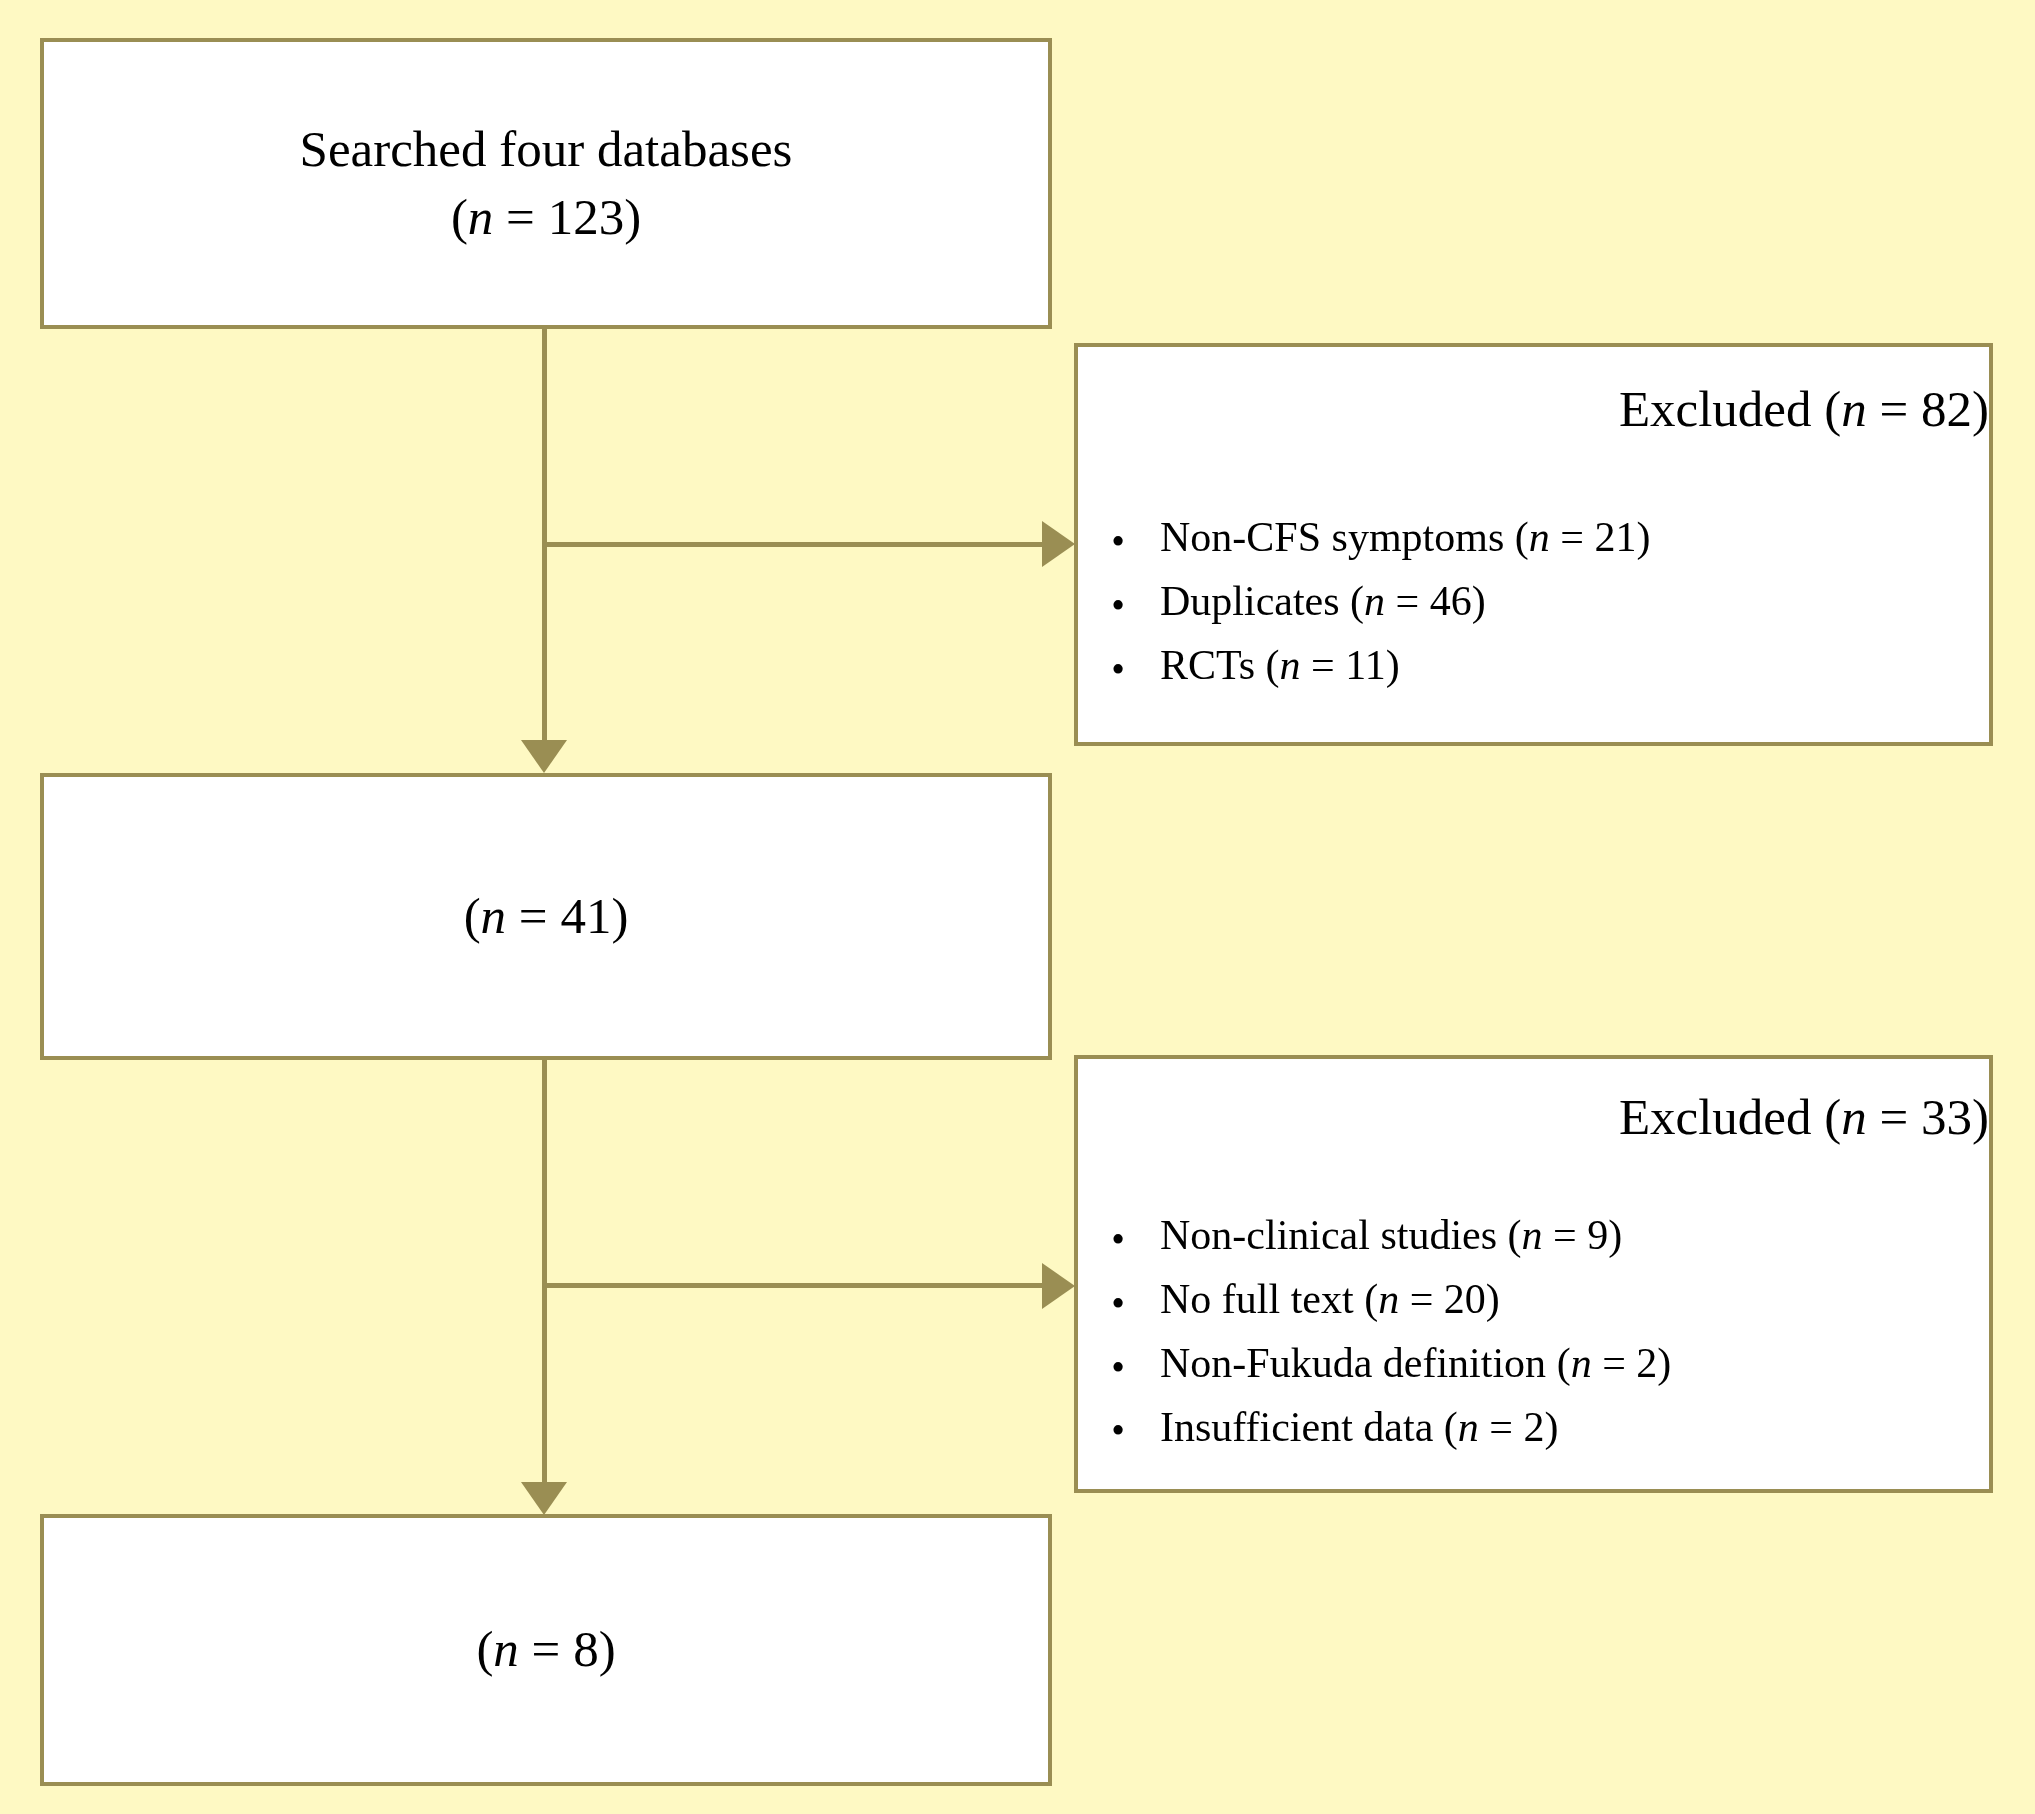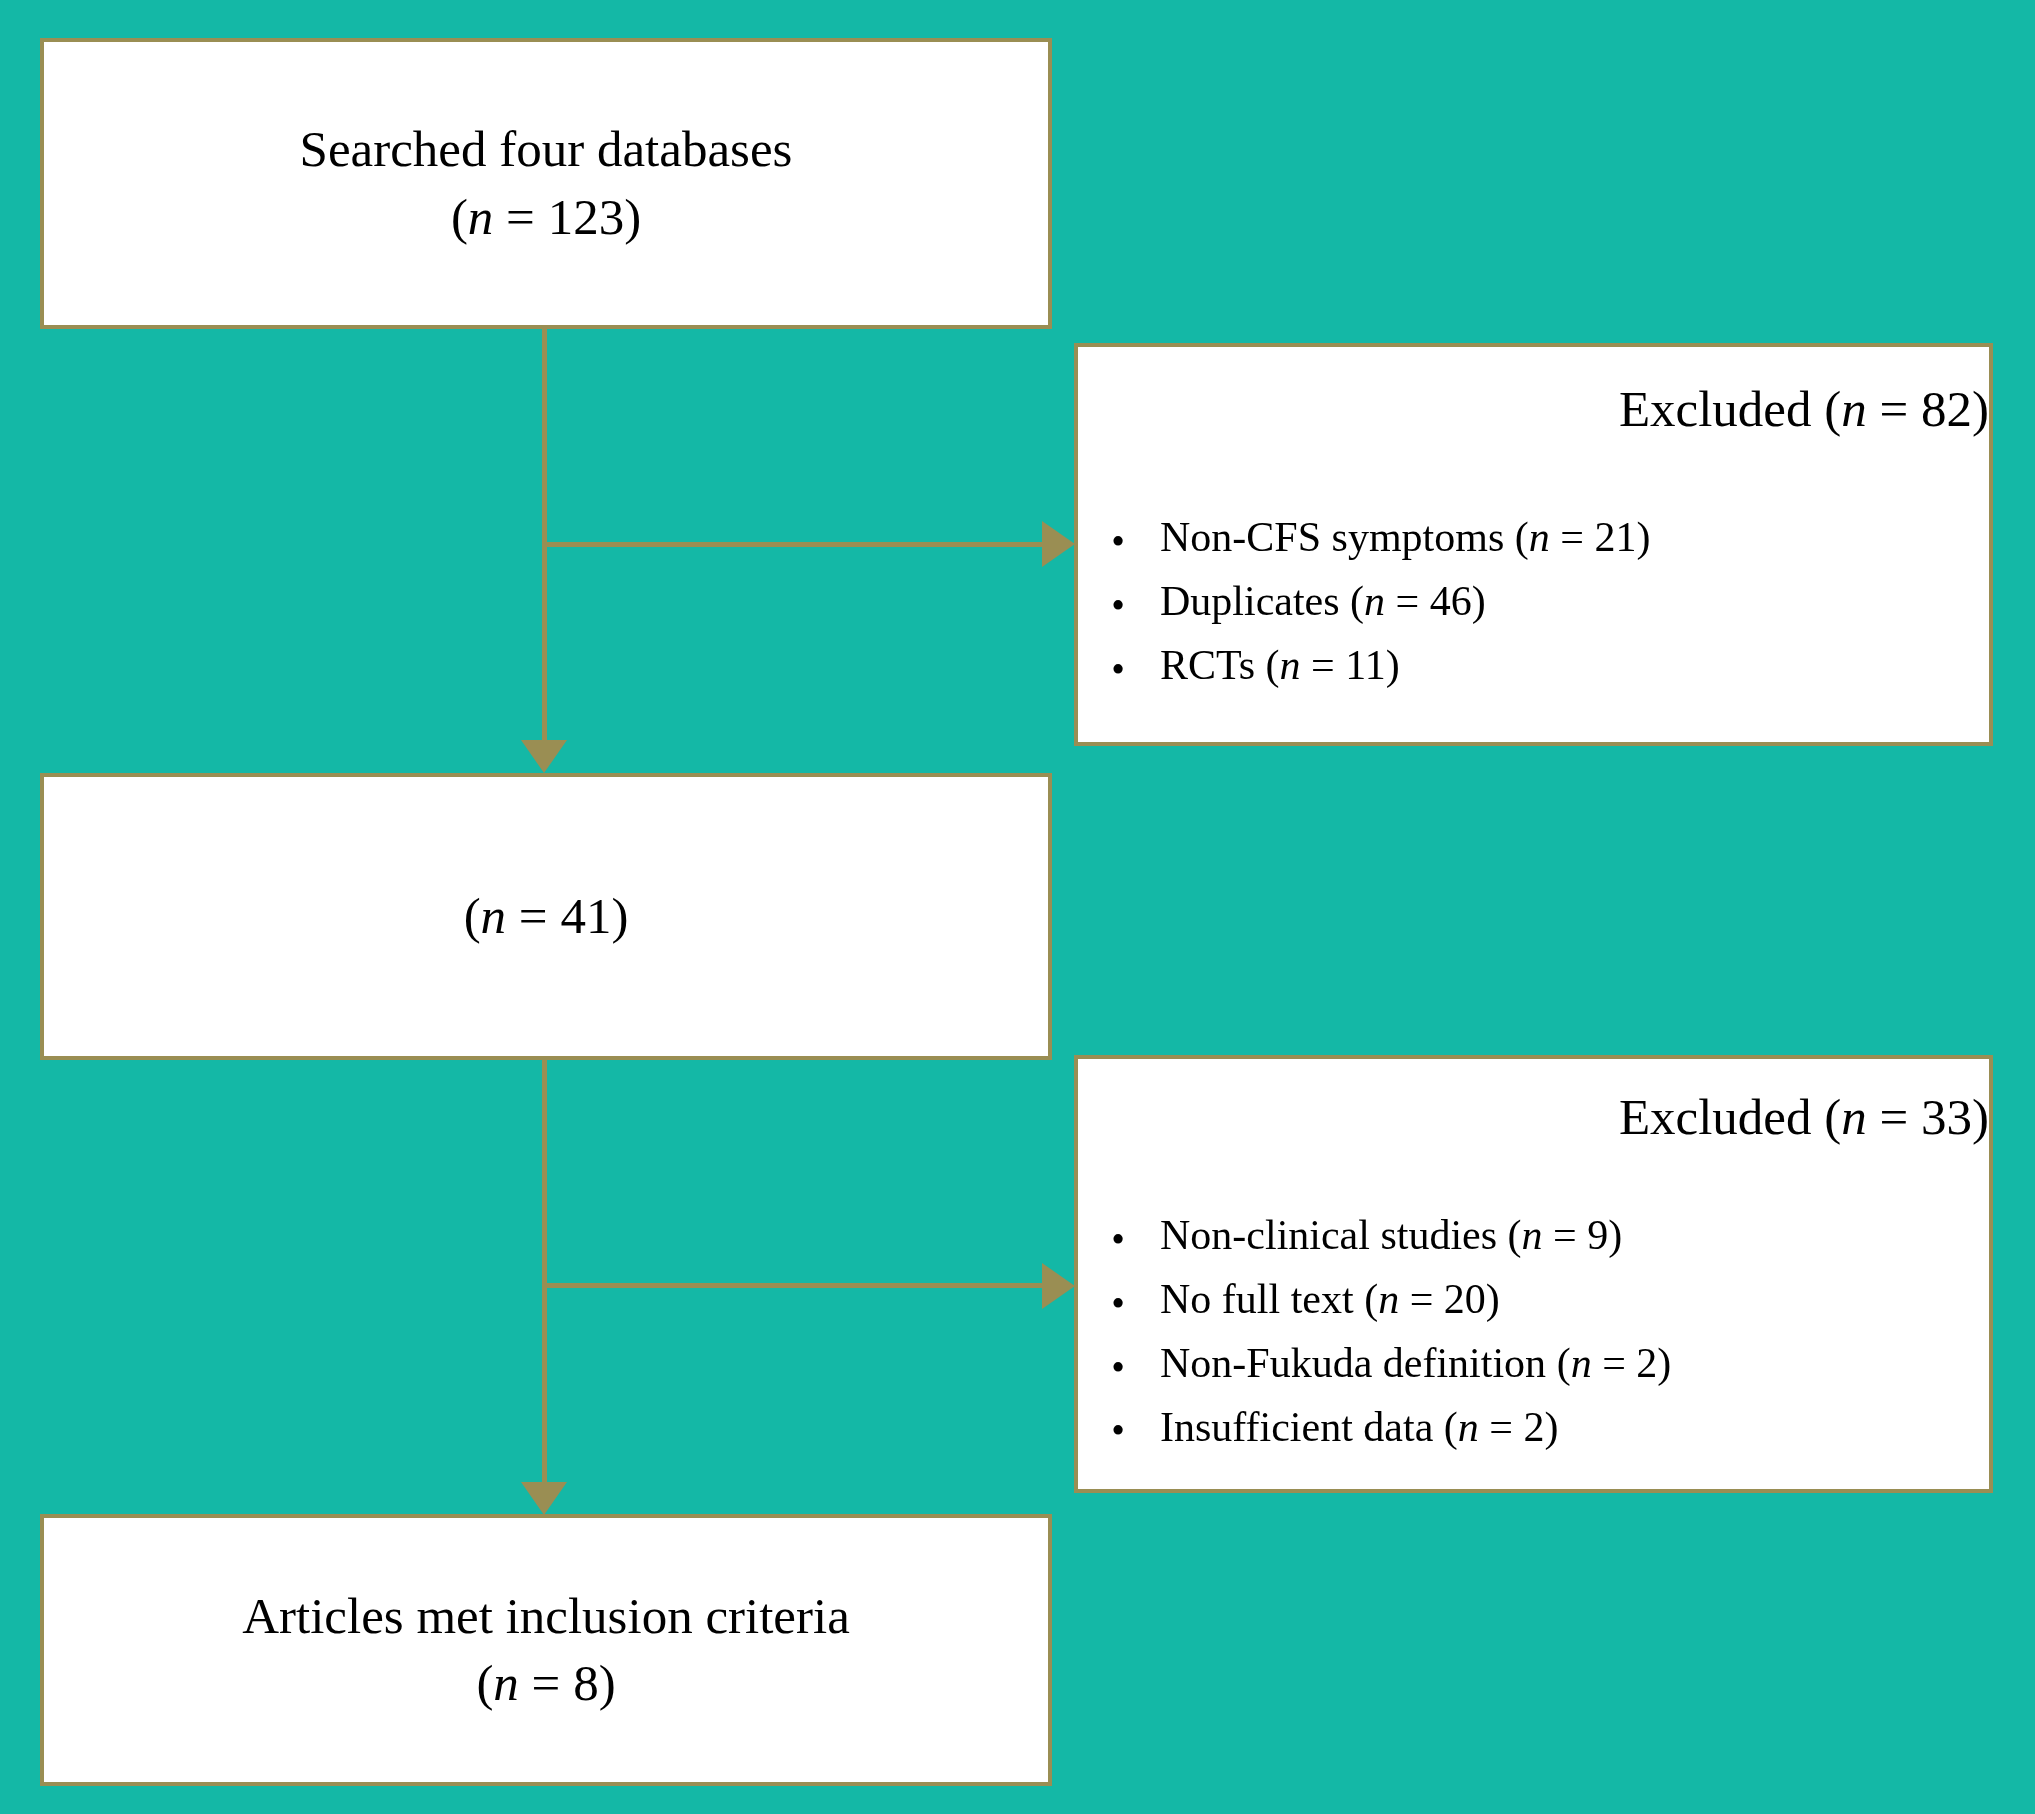--- a/index.html
+++ b/index.html
@@ -10,21 +10,21 @@
   }
   body {
     font-family: "Liberation Serif", "DejaVu Serif", serif;
     color: #000000;
   }
 
   #flow-canvas {
     position: relative;
     width: 2035px;
     height: 1815px;
-    background: #14b8a6;
+    background: #fef9c3;
     overflow: hidden;
   }
 
   
   .flow-box {
     position: absolute;
     box-sizing: border-box;
     background: #ffffff;
     border: 4.9px solid #9a8e53;
     display: flex;
@@ -168,19 +168,18 @@
         <li><span>Non-clinical studies </span><span>(</span><span class="n-italic">n</span><span> = </span><span>9</span><span>)</span></li>
         <li><span>No full text </span><span>(</span><span class="n-italic">n</span><span> = </span><span>20</span><span>)</span></li>
         <li><span>Non-Fukuda definition </span><span>(</span><span class="n-italic">n</span><span> = </span><span>2</span><span>)</span></li>
         <li><span>Insufficient data </span><span>(</span><span class="n-italic">n</span><span> = </span><span>2</span><span>)</span></li>
       </ul>
     </div>
   </div>
 
   <div class="flow-box" id="box-included">
     <div class="box-center">
-      <div>Articles met inclusion criteria</div>
       <div><span>(</span><span class="n-italic">n</span><span> = </span><span>8</span><span>)</span></div>
     </div>
   </div>
 
 </div>
 
 
 </body></html>

